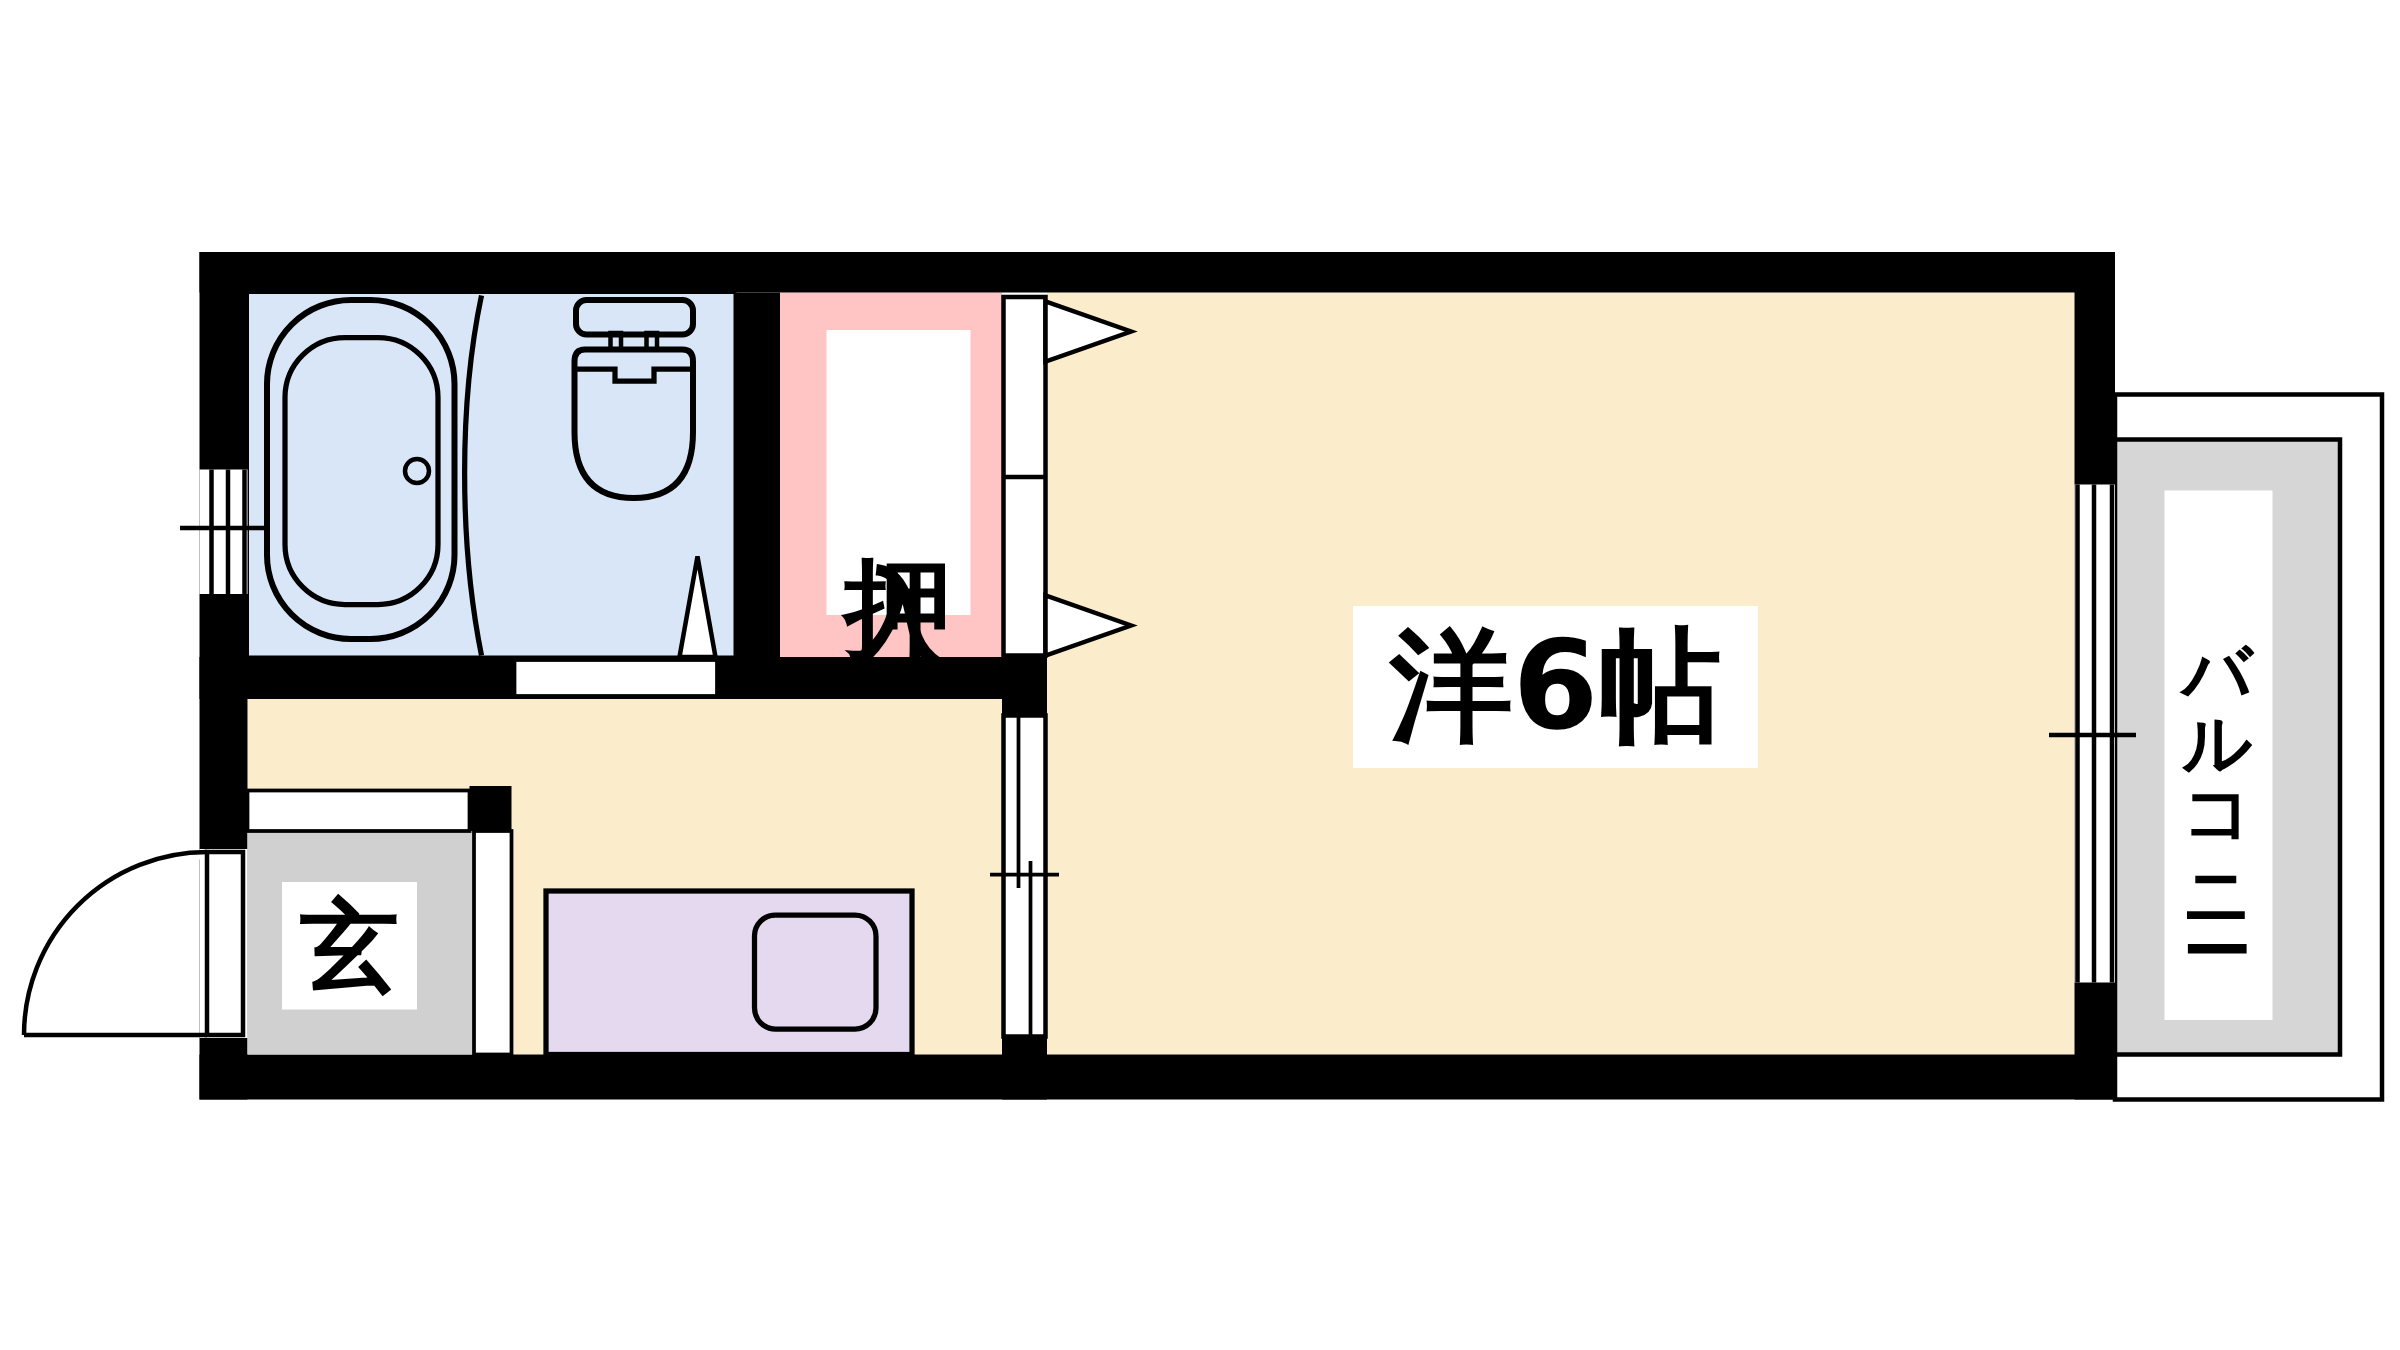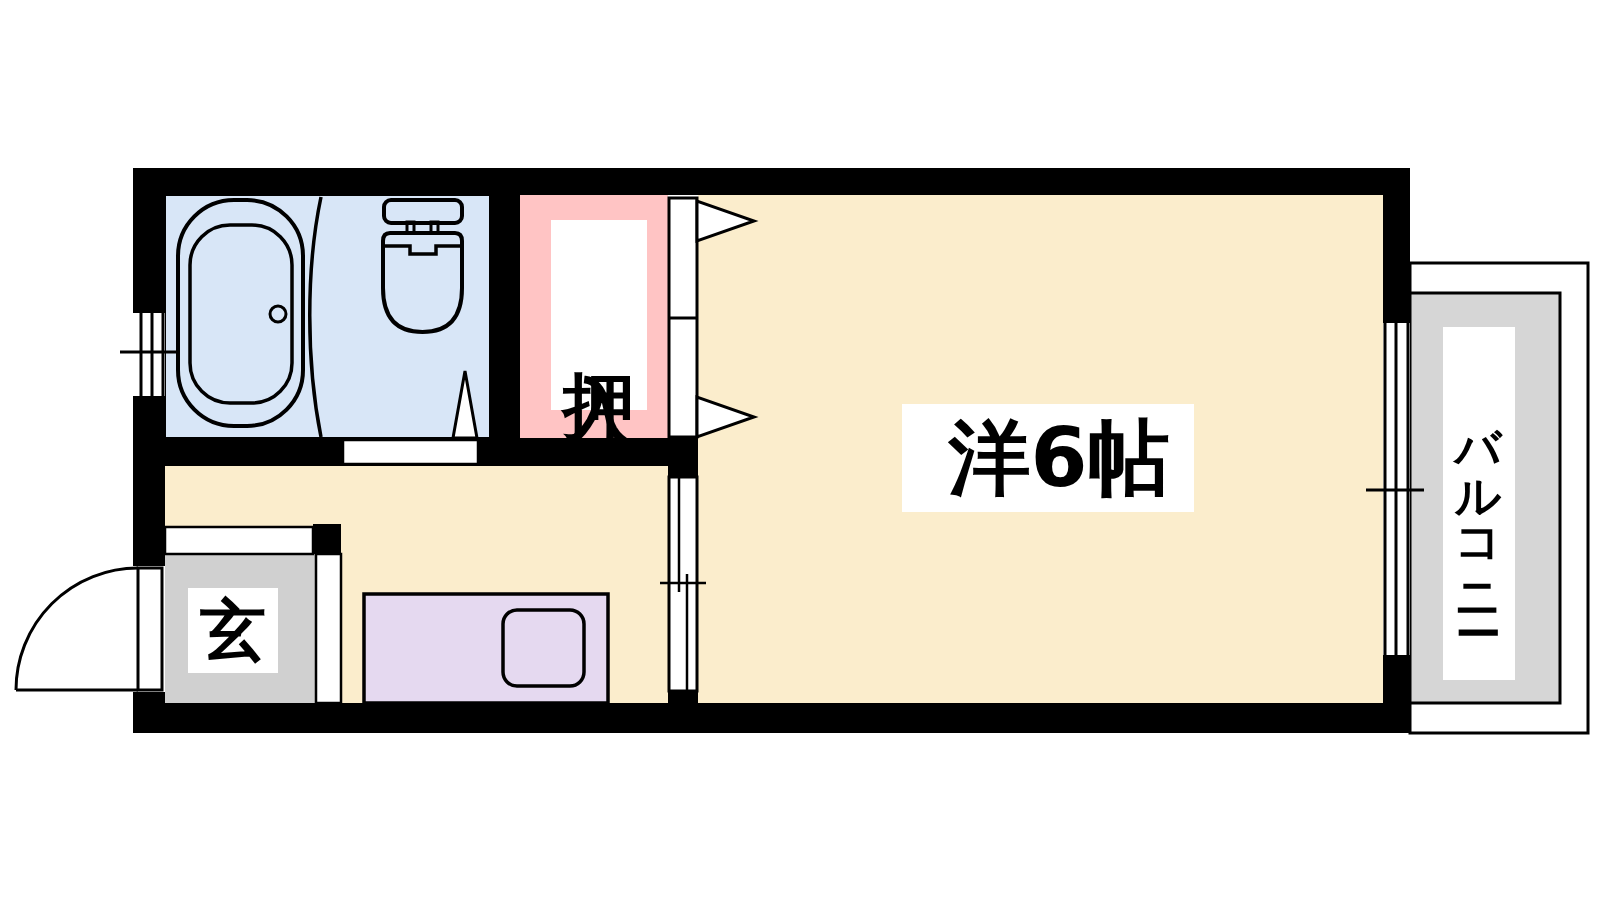--- a/index.html
+++ b/index.html
@@ -96,17 +96,17 @@
     <g>
       <rect x="364" y="594" width="244" height="109" stroke="#000" stroke-width="3.5" fill="#e5d9f0"></rect>
       <rect x="503" y="610" width="81" height="76" rx="14" fill="none" stroke="#000" stroke-width="3.5"></rect>
     </g>
   </svg>
 
   <div class="room-label v" style="left:551px;top:220px;width:96px;height:190px;font-size:72px;">押入</div>
 
   <div class="room-label" style="left:188px;top:588px;width:90px;height:85px;font-size:66px;">玄</div>
 
-  <div class="room-label" style="left:902px;top:404px;width:270px;height:108px;font-size:82px;padding-left:22px;">洋6帖</div>
+  <div class="room-label" style="left:902px;top:404px;width:270px;height:108px;font-size:82px;">洋6帖</div>
 
   <div class="room-label v" style="left:1443px;top:327px;width:72px;height:353px;font-size:46px;">バルコニー</div>
 
 </div>
 
 </body></html>

